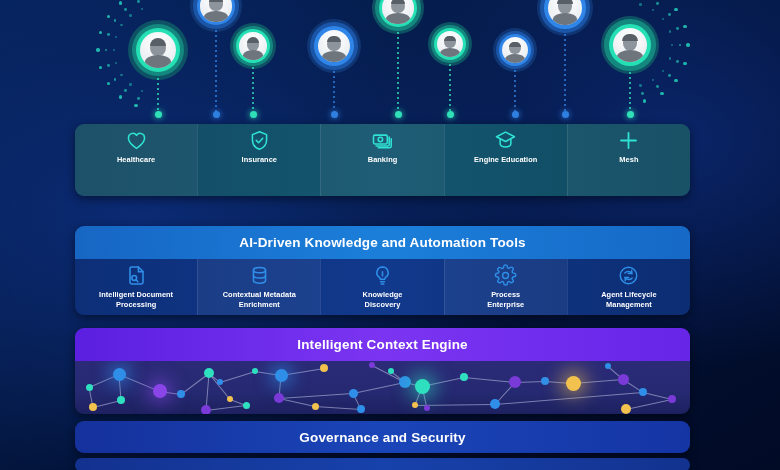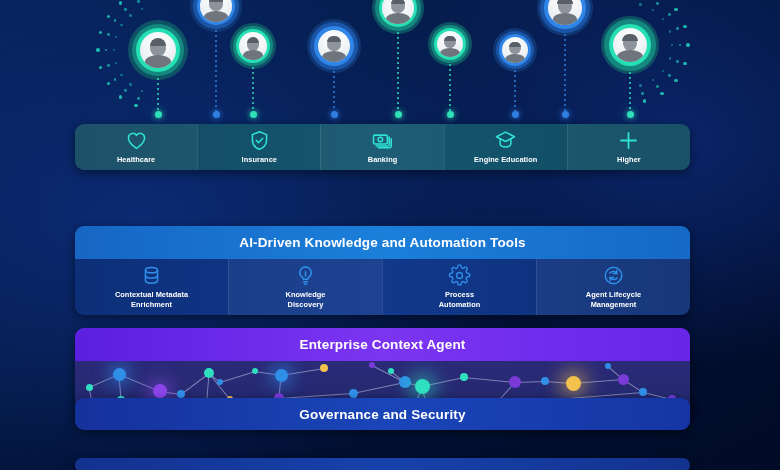--- a/index.html
+++ b/index.html
@@ -31,21 +31,21 @@
     background-size:2px 5px;}
   .enddot{position:absolute;width:7px;height:7px;border-radius:50%;}
   .arcdots{position:absolute;}
   .arcdots i{position:absolute;border-radius:50%;display:block;}
 
   
   .panel{position:absolute;left:75px;width:615px;border-radius:9px;overflow:hidden;
      box-shadow:0 3px 10px rgba(0,0,0,.45);}
   .panel .hdr{height:33px;display:flex;align-items:center;justify-content:center;
      font-size:13.5px;font-weight:600;letter-spacing:.15px;}
-  .cells{display:flex;height:46px;}
+  .cells{display:flex;height:72px;}
   .cell{flex:1;position:relative;display:flex;flex-direction:column;
      align-items:center;justify-content:flex-start;padding-top:4px;}
   .cell + .cell{border-left:1px solid rgba(255,255,255,.10);}
   .cell .ic{height:24px;display:flex;align-items:center;justify-content:center;margin-bottom:3px;}
   .cell .lb{font-size:7.4px;font-weight:700;color:#ffffff;text-align:center;
      line-height:9.5px;letter-spacing:.05px;}
 
   
   #tier1{top:124px;}
   #tier1 .hdr{background:linear-gradient(90deg,#23c4b8 0%,#1ecfc4 45%,#17d4cb 100%);color:#0b2b4e;}
@@ -54,21 +54,21 @@
   
   #tier2{top:226px;}
   #tier2 .hdr{background:linear-gradient(90deg,#1766c4 0%,#1b7fda 50%,#1669c6 100%);color:#ffffff;}
   #tier2 .cells{background:linear-gradient(90deg,#0d2f78 0%,#11398c 50%,#0c2d72 100%);height:56px;}
   #tier2 .cell:nth-child(even){background:rgba(255,255,255,.05);}
   
   #tier3{top:328px;height:86px;}
   #tier3 .hdr{background:linear-gradient(90deg,#5b1fe0 0%,#7b35f2 50%,#6725e8 100%);color:#ffffff;}
   #tier3 .graph{position:relative;height:53px;background:linear-gradient(180deg,#2b2a78 0%,#262a72 55%,#1d2160 100%);overflow:hidden;}
   
-  #tier4{top:398px;}
+  #tier4{top:421px;}
   #tier4 .hdr{height:32px;background:linear-gradient(90deg,#15319c 0%,#1a45b8 50%,#1535a4 100%);color:#ffffff;}
   #tier5{top:458px;}
   #tier5 .hdr{height:14px;background:linear-gradient(90deg,#13318f 0%,#1742ab 50%,#13328f 100%);}
 
   .node{position:absolute;border-radius:50%;}
   .edge{position:absolute;height:1px;background:rgba(196,200,235,.55);transform-origin:0 50%;}
 </style>
 </head>
 <body>
 
@@ -277,28 +277,39 @@
             </svg>
           </div>
           <div class="lb"><span>Engine Education</span></div>
         </div>
         <div class="cell">
           <div class="ic">
             <svg width="23" height="23" viewBox="0 0 24 24" fill="none" stroke="#2fe3d2" stroke-width="1.9" stroke-linecap="round" stroke-linejoin="round">
               <path d="M12 4.2v15.6M4.2 12h15.6"></path>
             </svg>
           </div>
-          <div class="lb"><span>Higher</span></div>
+          <div class="lb"><span>Mesh</span></div>
         </div>
       </div>
   </div>
 
   <div class="panel" id="tier2">
     <div class="hdr">AI-Driven Knowledge and Automation Tools</div>
     <div class="cells">
+        <div class="cell">
+          <div class="ic">
+            <svg width="23" height="23" viewBox="0 0 24 24" fill="none" stroke="#2f8fe8" stroke-width="1.6" stroke-linecap="round" stroke-linejoin="round">
+              <path d="M14 3.2H7a1.8 1.8 0 0 0-1.8 1.8v14a1.8 1.8 0 0 0 1.8 1.8h10a1.8 1.8 0 0 0 1.8-1.8V8z"></path>
+              <path d="M14 3.2V8h4.8"></path>
+              <circle cx="9.6" cy="14.6" r="2.5"></circle>
+              <path d="M11.5 16.5l2 2"></path>
+            </svg>
+          </div>
+          <div class="lb"><span>Intelligent Document</span><br><span>Processing</span></div>
+        </div>
         <div class="cell">
           <div class="ic">
             <svg width="23" height="23" viewBox="0 0 24 24" fill="none" stroke="#2f8fe8" stroke-width="1.6" stroke-linecap="round" stroke-linejoin="round">
               <ellipse cx="12" cy="6.4" rx="6.3" ry="2.7"></ellipse>
               <path d="M5.7 6.4v10.9c0 1.5 2.8 2.7 6.3 2.7s6.3-1.2 6.3-2.7V6.4"></path>
               <path d="M5.7 11.9c0 1.5 2.8 2.7 6.3 2.7s6.3-1.2 6.3-2.7"></path>
             </svg>
           </div>
           <div class="lb"><span>Contextual Metadata</span><br><span>Enrichment</span></div>
         </div>
@@ -312,38 +323,38 @@
           </div>
           <div class="lb"><span>Knowledge</span><br><span>Discovery</span></div>
         </div>
         <div class="cell">
           <div class="ic">
             <svg width="23" height="23" viewBox="0 0 24 24" fill="none" stroke="#2f8fe8" stroke-width="1.45" stroke-linecap="round" stroke-linejoin="round">
               <circle cx="12" cy="12" r="3.1"></circle>
               <path d="M19.1 14.4a1.6 1.6 0 0 0 .3 1.7l.1.1a1.9 1.9 0 1 1-2.7 2.7l-.1-.1a1.6 1.6 0 0 0-2.7 1.1v.2a1.9 1.9 0 1 1-3.8 0v-.1a1.6 1.6 0 0 0-2.8-1.1l-.1.1a1.9 1.9 0 1 1-2.7-2.7l.1-.1a1.6 1.6 0 0 0-1.1-2.7h-.2a1.9 1.9 0 1 1 0-3.8h.1a1.6 1.6 0 0 0 1.1-2.8l-.1-.1a1.9 1.9 0 1 1 2.7-2.7l.1.1a1.6 1.6 0 0 0 1.7.3h.1a1.6 1.6 0 0 0 1-1.5v-.2a1.9 1.9 0 1 1 3.8 0v.1a1.6 1.6 0 0 0 2.8 1.1l.1-.1a1.9 1.9 0 1 1 2.7 2.7l-.1.1a1.6 1.6 0 0 0-.3 1.7v.1a1.6 1.6 0 0 0 1.5 1h.2a1.9 1.9 0 1 1 0 3.8h-.1a1.6 1.6 0 0 0-1.5 1z"></path>
             </svg>
           </div>
-          <div class="lb"><span>Process</span><br><span>Automation</span></div>
+          <div class="lb"><span>Process</span><br><span>Enterprise</span></div>
         </div>
         <div class="cell">
           <div class="ic">
             <svg width="23" height="23" viewBox="0 0 24 24" fill="none" stroke="#2f8fe8" stroke-width="1.5" stroke-linecap="round" stroke-linejoin="round">
               <circle cx="12" cy="12" r="8.6"></circle>
               <path d="M8.2 9.4a4.7 4.7 0 0 1 7.6.6"></path>
               <path d="M15.8 14.6a4.7 4.7 0 0 1-7.6-.6"></path>
               <path d="M15.4 6.4v3.6h-3.6M8.6 17.6V14h3.6"></path>
             </svg>
           </div>
           <div class="lb"><span>Agent Lifecycle</span><br><span>Management</span></div>
         </div>
       </div>
   </div>
 
   <div class="panel" id="tier3">
-    <div class="hdr">Enterprise Context Agent</div>
+    <div class="hdr">Intelligent Context Engine</div>
     <div class="graph">
         <div class="edge" style="left: 14px; top: 26px; width: 32.6956px; transform: rotate(-23.4287deg);"></div>
         <div class="edge" style="left: 14px; top: 26px; width: 20.3961px; transform: rotate(78.6901deg);"></div>
         <div class="edge" style="left: 18px; top: 46px; width: 28.8617px; transform: rotate(-14.0362deg);"></div>
         <div class="edge" style="left: 46px; top: 39px; width: 26.0768px; transform: rotate(-94.3987deg);"></div>
         <div class="edge" style="left: 44px; top: 13px; width: 44.3847px; transform: rotate(22.5206deg);"></div>
         <div class="edge" style="left: 85px; top: 30px; width: 21.2132px; transform: rotate(8.1301deg);"></div>
         <div class="edge" style="left: 106px; top: 33px; width: 35px; transform: rotate(-36.8699deg);"></div>
         <div class="edge" style="left: 134px; top: 12px; width: 37.1214px; transform: rotate(94.6355deg);"></div>
         <div class="edge" style="left: 134px; top: 12px; width: 14.2127px; transform: rotate(39.2894deg);"></div>

